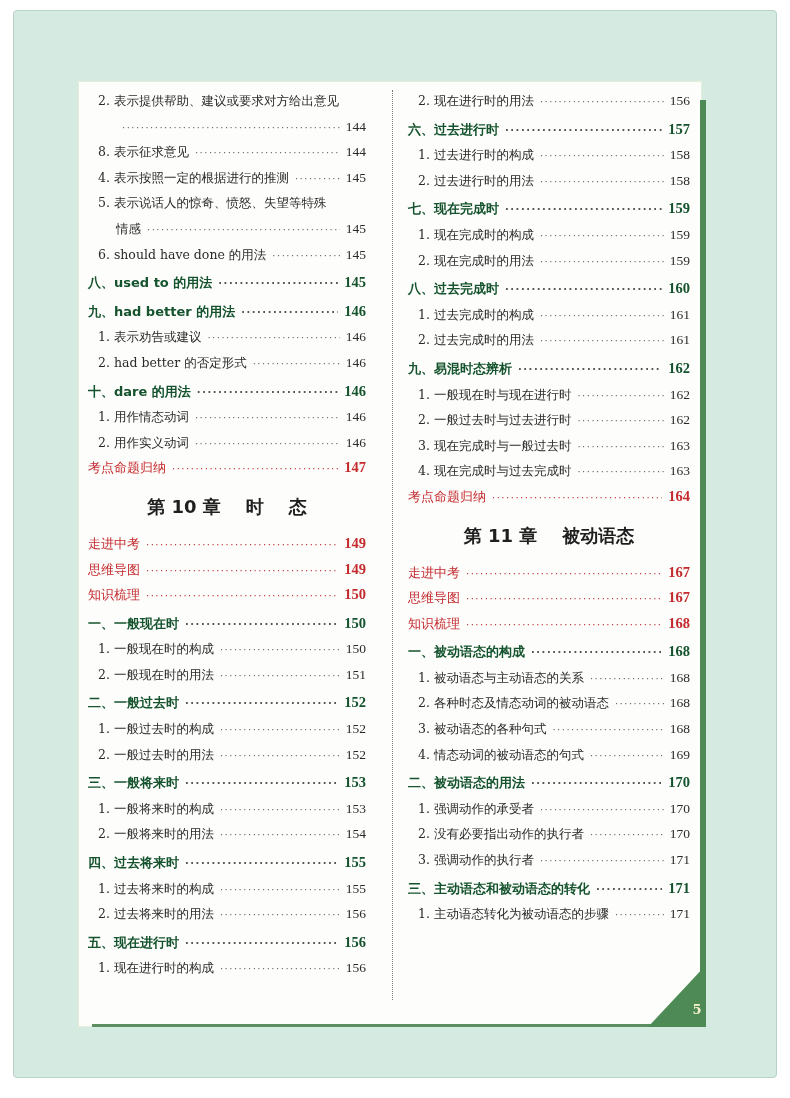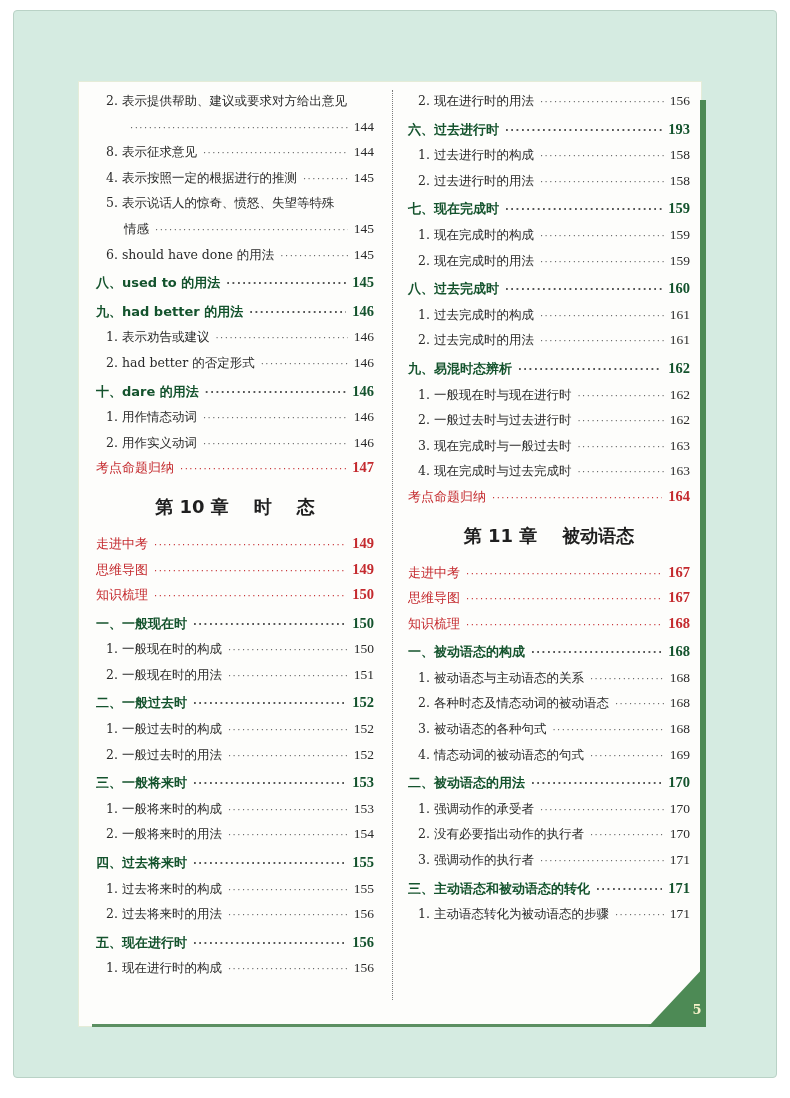--- a/index.html
+++ b/index.html
@@ -31,21 +31,21 @@
   .page-number {
     position: absolute; left: 690px; top: 1002px; width: 14px;
     color: #f4f1c8; font-family: "DejaVu Serif", serif; font-weight: bold; font-size: 13px;
     text-align: center;
   }
   .divider {
     position: absolute; left: 392px; top: 90px; height: 910px; width: 0;
     border-left: 1px dotted #7a7a7a;
   }
   .col { position: absolute; top: 88px; }
-  .col-left { left: 96px; width: 278px; }
+  .col-left { left: 88px; width: 278px; }
   .col-right { left: 408px; width: 282px; }
 
   .row {
     display: flex; align-items: baseline; white-space: nowrap;
     font-size: 12.5px; color: #2a2a2a; height: 25.6px; line-height: 25.6px;
   }
   .row .label { flex: 0 0 auto; }
   .row .dots {
     flex: 1 1 auto; overflow: hidden; margin: 0 6px; color: #555;
     letter-spacing: 1.5px; font-size: 10px;
@@ -245,21 +245,21 @@
   </div>
 <div class="col col-right" id="col-right">
     <div class="row sub">
       <span class="label">2. 现在进行时的用法</span>
       <span class="dots"></span>
       <span class="pg">156</span>
     </div>
     <div class="row section">
       <span class="label">六、过去进行时</span>
       <span class="dots"></span>
-      <span class="pg">193</span>
+      <span class="pg">157</span>
     </div>
     <div class="row sub">
       <span class="label">1. 过去进行时的构成</span>
       <span class="dots"></span>
       <span class="pg">158</span>
     </div>
     <div class="row sub">
       <span class="label">2. 过去进行时的用法</span>
       <span class="dots"></span>
       <span class="pg">158</span>

